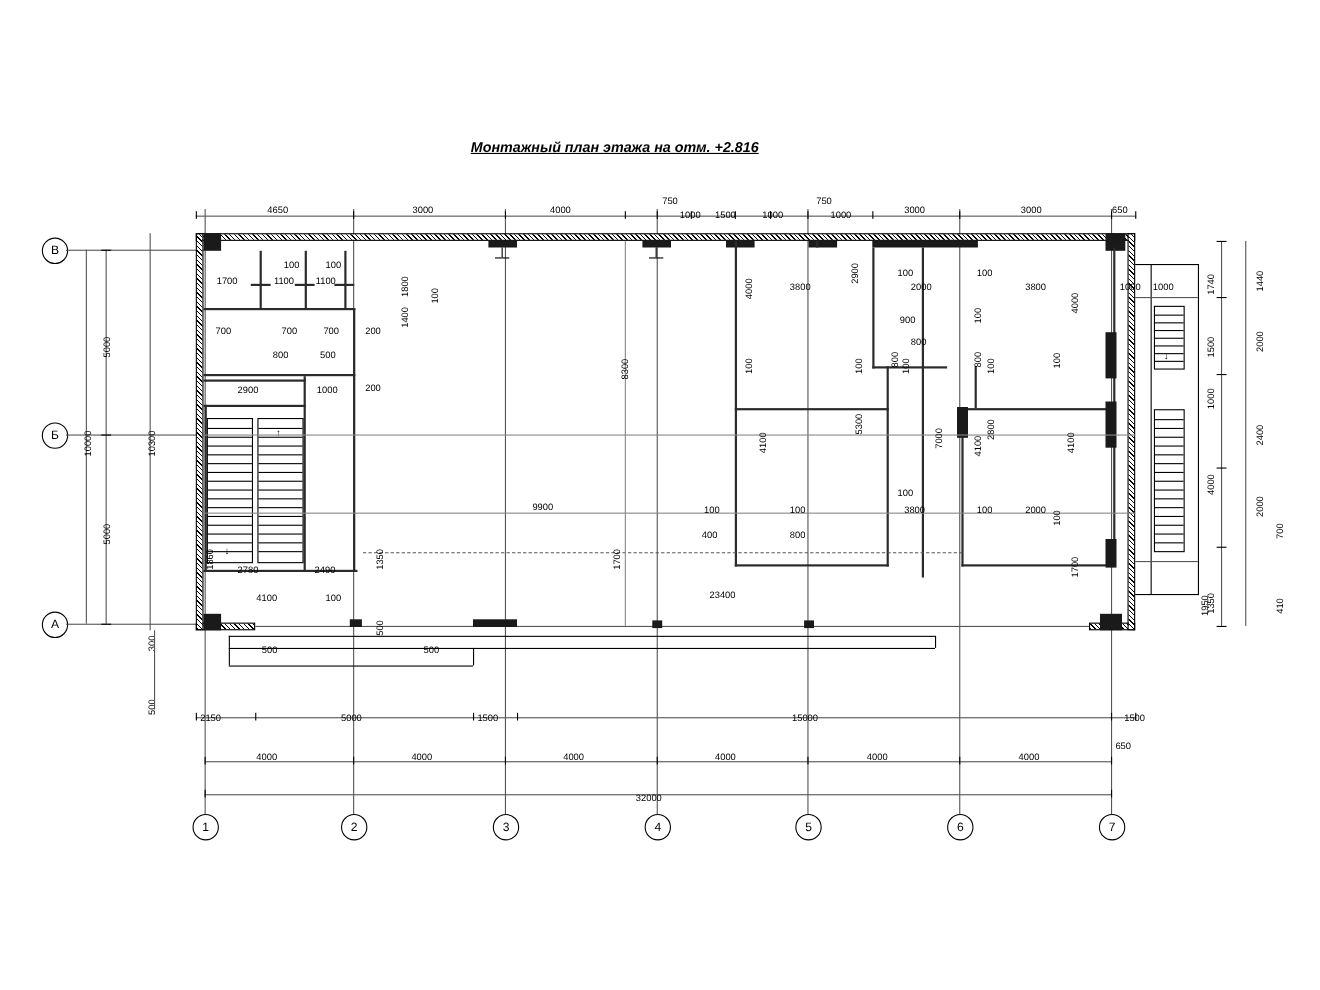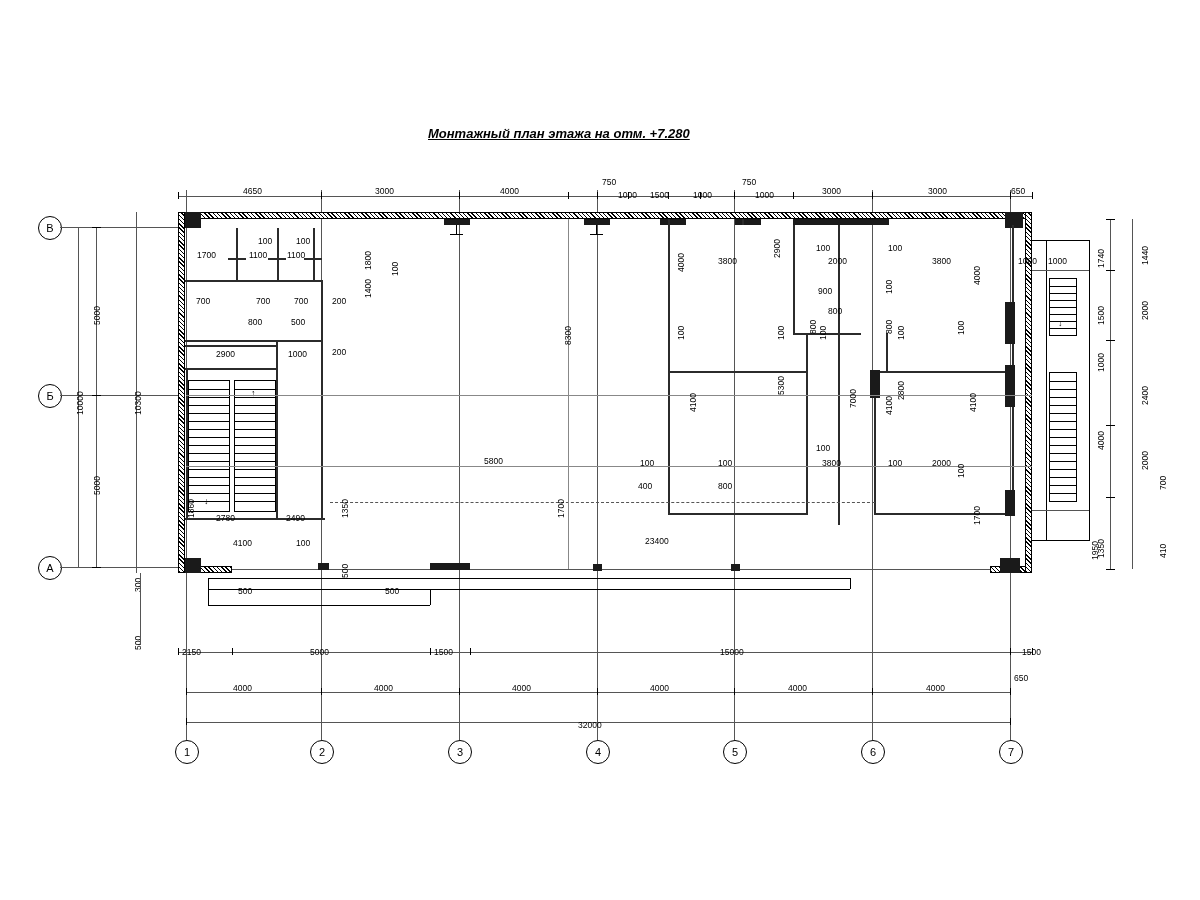--- a/index.html
+++ b/index.html
@@ -29,21 +29,21 @@
   .stair{position:absolute;border:1px solid #000;box-sizing:border-box;}
   .stair .tread{position:absolute;background:#000;height:1px;left:0;right:0;}
   .tick{position:absolute;background:#000;width:1px;height:7px;}
   .arrowtxt{position:absolute;font-size:9px;}
 </style>
 </head>
 <body>
 
 <div id="sheet">
 
-  <div class="title" style="left:428px;top:126px;">Монтажный план этажа на отм. +7.280</div>
+  <div class="title" style="left:428px;top:126px;">Монтажный план этажа на отм. +2.816</div>
 
   <div class="circ" style="left:38px;top:216px;">В</div>
   <div class="circ" style="left:38px;top:384px;">Б</div>
   <div class="circ" style="left:38px;top:556px;">А</div>
 
   <div class="ln hl thin" style="left:60px;top:227px;width:125px;"></div>
   <div class="ln hl thin" style="left:60px;top:395px;width:125px;"></div>
   <div class="ln hl thin" style="left:60px;top:567px;width:125px;"></div>
 
   <div class="circ" style="left:175px;top:740px;">1</div>
@@ -333,21 +333,21 @@
   <div class="dim" style="left:294px;top:296px;">700</div>
   <div class="dim" style="left:332px;top:296px;">200</div>
   <div class="dimv" style="left:363px;top:298px;">1400</div>
   <div class="dim" style="left:248px;top:317px;">800</div>
   <div class="dim" style="left:291px;top:317px;">500</div>
   <div class="dim" style="left:332px;top:347px;">200</div>
   <div class="dim" style="left:216px;top:349px;">2900</div>
   <div class="dim" style="left:288px;top:349px;">1000</div>
 
   <div class="dimv" style="left:563px;top:345px;">8300</div>
-  <div class="dim" style="left:484px;top:456px;">5800</div>
+  <div class="dim" style="left:484px;top:456px;">9900</div>
   <div class="dim" style="left:645px;top:536px;">23400</div>
 
   <div class="dim" style="left:718px;top:256px;">3800</div>
   <div class="dim" style="left:828px;top:256px;">2000</div>
   <div class="dim" style="left:932px;top:256px;">3800</div>
   <div class="dim" style="left:816px;top:243px;">100</div>
   <div class="dim" style="left:888px;top:243px;">100</div>
 
   <div class="dimv" style="left:676px;top:272px;">4000</div>
   <div class="dimv" style="left:772px;top:258px;">2900</div>

